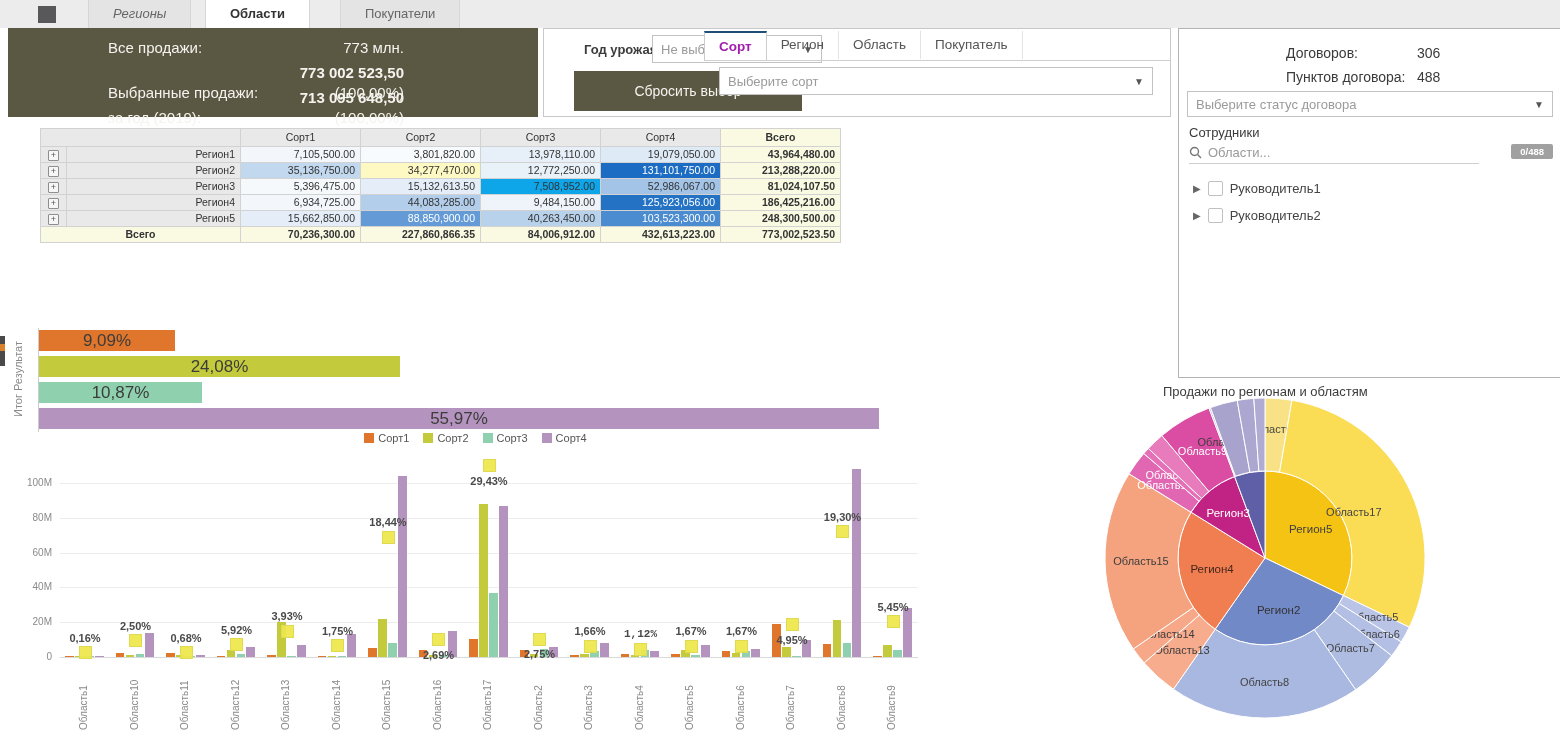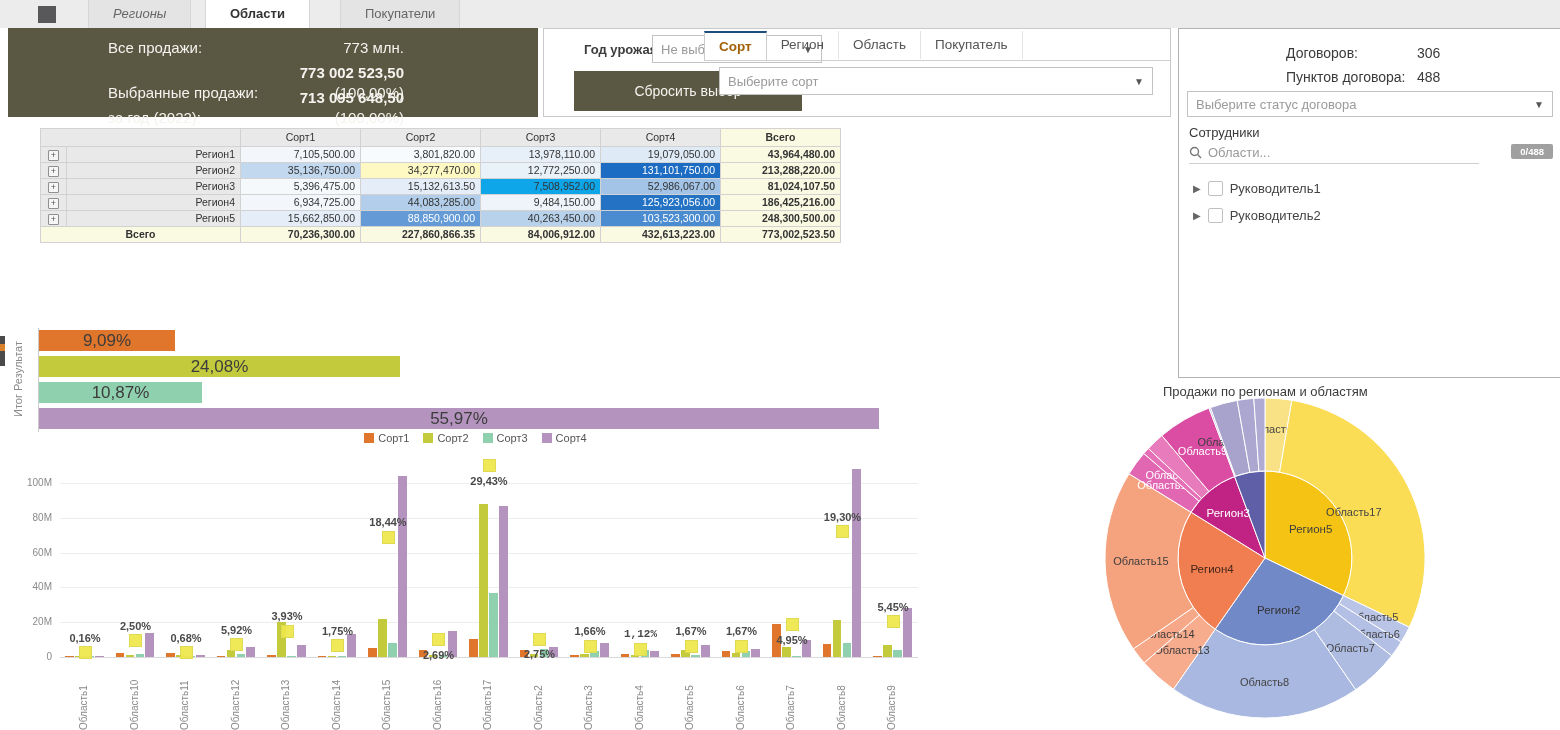--- a/index.html
+++ b/index.html
@@ -21,21 +21,21 @@
   
   #filterbox{left:543px;top:28px;width:628px;height:89px;background:#fff;border:1px solid #c9c9c9;box-sizing:border-box;}
   .sel{position:absolute;border:1px solid #c2c2c2;background:#fff;color:#9a9a9a;font-size:13px;
        display:flex;align-items:center;padding:0 8px;box-sizing:border-box;cursor:pointer;}
   .caret{margin-left:auto;color:#555;font-size:10px;}
   #yearlabel{left:40px;top:13px;font-size:13px;font-weight:bold;color:#3c3c3c;}
   #resetbtn{left:30px;top:42px;width:228px;height:40px;background:#5a5743;color:#f4f3ee;font-size:14px;
             display:flex;align-items:center;justify-content:center;cursor:pointer;}
   #dimtabs{left:160px;top:2px;height:29px;display:flex;border-bottom:1px solid #cfcfcf;width:466px;}
   .ftab{padding:0 14px;height:28px;line-height:28px;font-size:13.5px;color:#555;border-right:1px solid #e3e3e3;cursor:pointer;}
-  .ftab.active{background:#fff;color:#a16207;font-weight:bold;border:1px solid #ccc;border-top:2px solid #1f4e79;
+  .ftab.active{background:#fff;color:#a21caf;font-weight:bold;border:1px solid #ccc;border-top:2px solid #1f4e79;
                border-bottom:none;height:27px;}
   
   #rightpanel{left:1178px;top:28px;width:390px;height:350px;background:#fff;border:1px solid #b3b3b3;box-sizing:border-box;}
   .crow{position:absolute;left:107px;width:240px;font-size:14px;color:#3a3a3a;}
   .crowv{position:absolute;left:238px;font-size:14px;color:#3a3a3a;}
   #emp-title{left:10px;top:96px;font-size:13px;color:#3a3a3a;}
   #emp-filter{left:10px;top:112px;width:290px;height:22px;border-bottom:1px solid #cfcfcf;
               display:flex;align-items:center;gap:6px;color:#9a9a9a;font-size:13px;cursor:text;}
   #emp-badge{right:14px;top:115px;background:#a0a0a0;color:#fff;font-size:9.5px;font-weight:bold;
              padding:2px 9px;border-radius:2px;}
@@ -94,21 +94,21 @@
 </div>
 
 <div id="kpi" class="abs">
   <div class="krow" style="top:10px;">
     <span class="klabel">Все продажи:</span><span class="kval">773 млн.</span>
   </div>
   <div class="krow" style="top:35px;">
     <span class="klabel">Выбранные продажи:</span><span class="kval"><span class="kb">773 002 523,50</span><span> (100,00%)</span></span>
   </div>
   <div class="krow" style="top:60px;">
-    <span class="klabel">за год (2022):</span><span class="kval"><span class="kb">713 095 648,50</span><span> (100,00%)</span></span>
+    <span class="klabel">за год (2019):</span><span class="kval"><span class="kb">713 095 648,50</span><span> (100,00%)</span></span>
   </div>
 </div>
 
 <div id="filterbox" class="abs">
   <div id="yearlabel" class="abs">Год урожая</div>
   <div class="sel" style="left:108px;top:6px;width:170px;height:28px;">
     <span>Не выбрано</span>
     <span class="caret">▼</span>
   </div>
   <div id="resetbtn" class="abs">Сбросить выбор</div>

